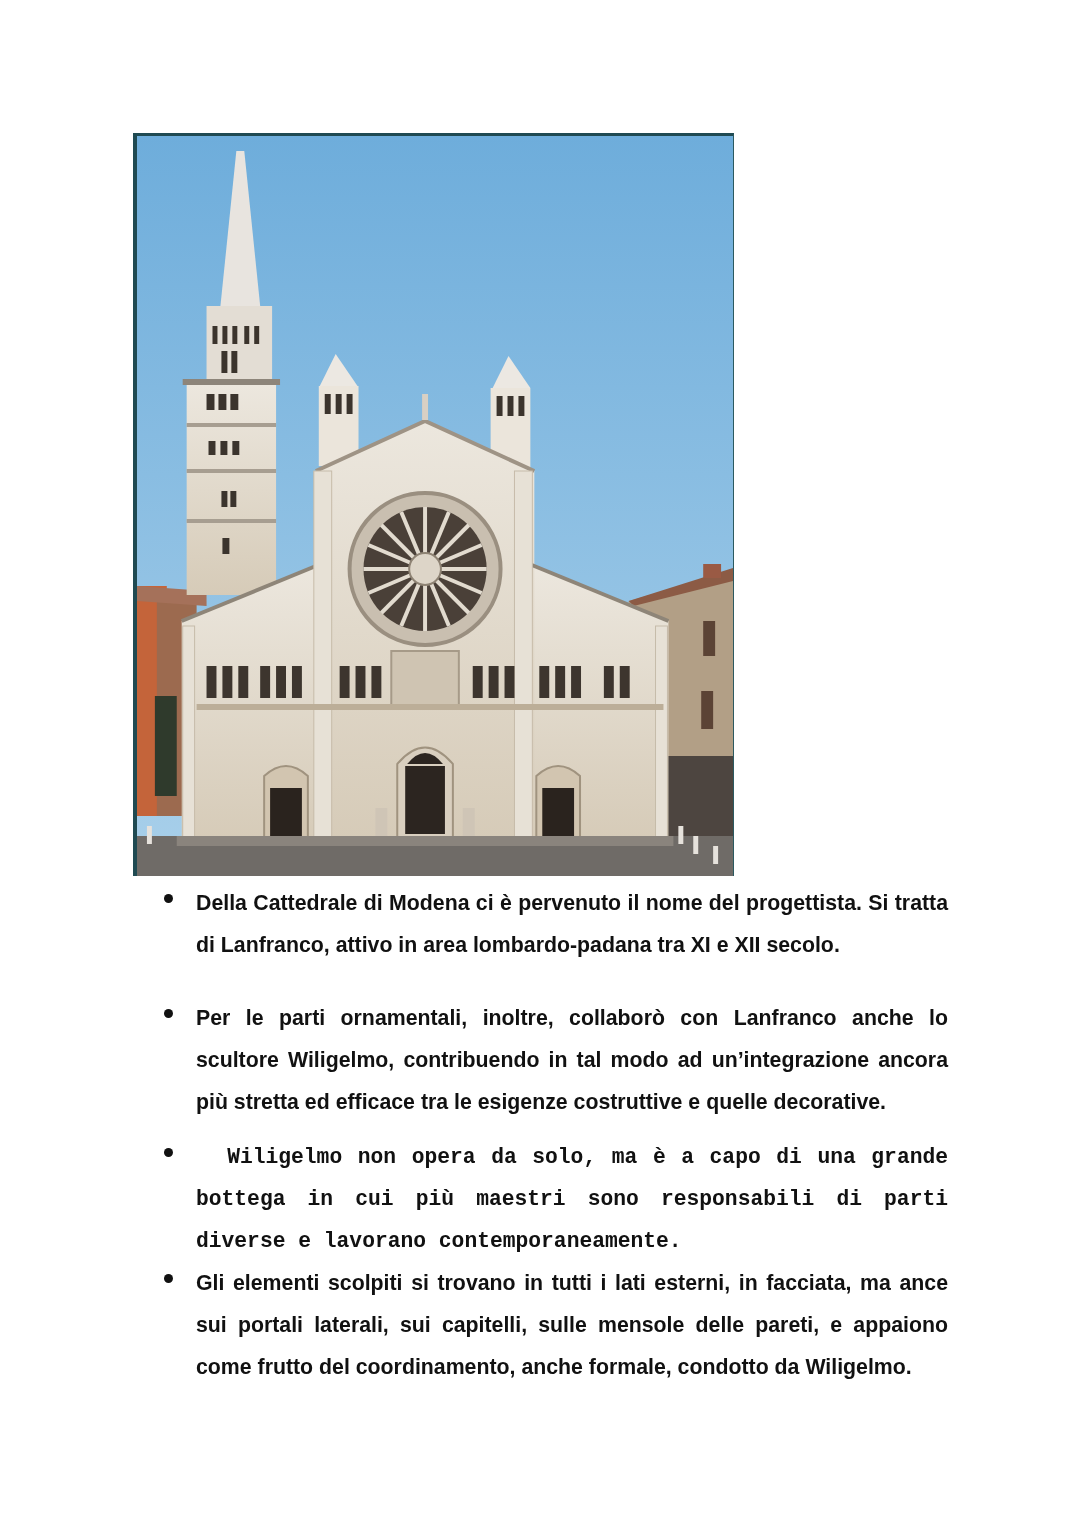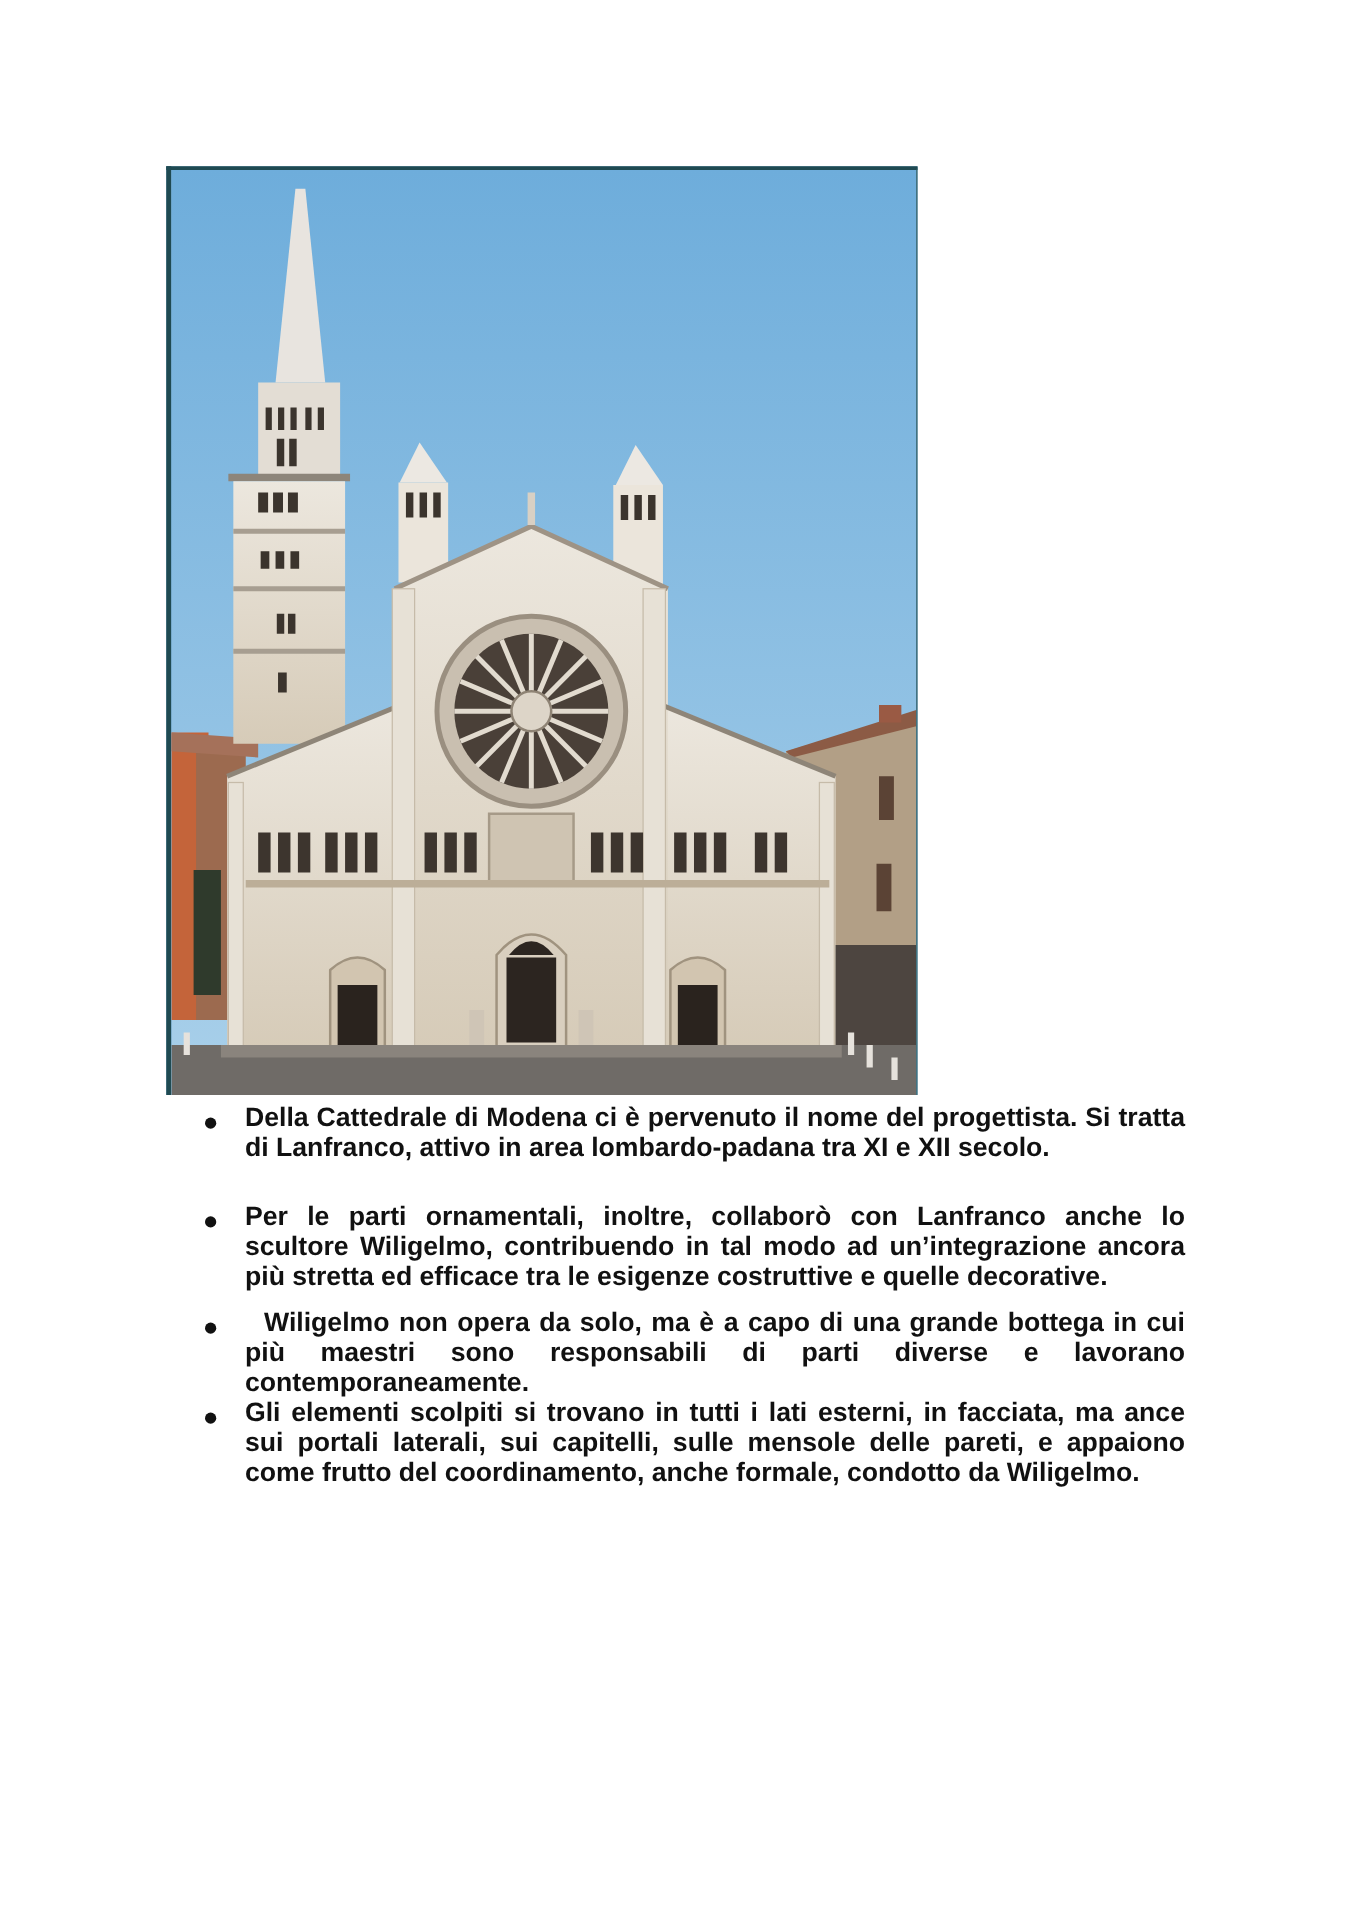--- a/index.html
+++ b/index.html
@@ -4,25 +4,25 @@
 <style>
   html, body { margin:0; padding:0; background:#ffffff; }
   body { width:1080px; height:1525px; position:relative; overflow:hidden;
          font-family:"Liberation Sans", sans-serif; color:#111; }
   .photo { position:absolute; left:133px; top:133px; width:601px; height:743px;
            box-sizing:border-box; border-top:3px solid #1f4a52; border-left:4px solid #1f4a52;
            border-right:1px solid #2c5a60; overflow:hidden; background:#7fb6de; }
   .photo svg { display:block; width:100%; height:100%; }
   .bullets { position:absolute; left:164px; top:882px; width:784px; margin:0; padding:0; list-style:none; }
   .bullet { position:relative; padding-left:32px; font-weight:bold; font-size:21.3px;
-            line-height:24px; text-align:justify; }
+            line-height:42px; text-align:justify; }
   .bullet .dot { position:absolute; left:0; top:12px; width:9px; height:9px; border-radius:50%; background:#111; }
   .b1 { margin-bottom:31px; }
   .b2 { margin-bottom:13px; }
-  .b3 { margin-bottom:0; }
+  .b3 { margin-bottom:0;font-family:Liberation Mono, monospace; }
   .b3 .txt::before { content:"\00a0\00a0"; }
 </style>
 </head>
 <body>
 
 <div class="photo">
   <svg viewBox="0 0 600 740" preserveAspectRatio="none">
     <defs>
       <linearGradient id="sky" x1="0" y1="0" x2="0" y2="1">
         <stop offset="0" stop-color="#6eaddb"></stop>

